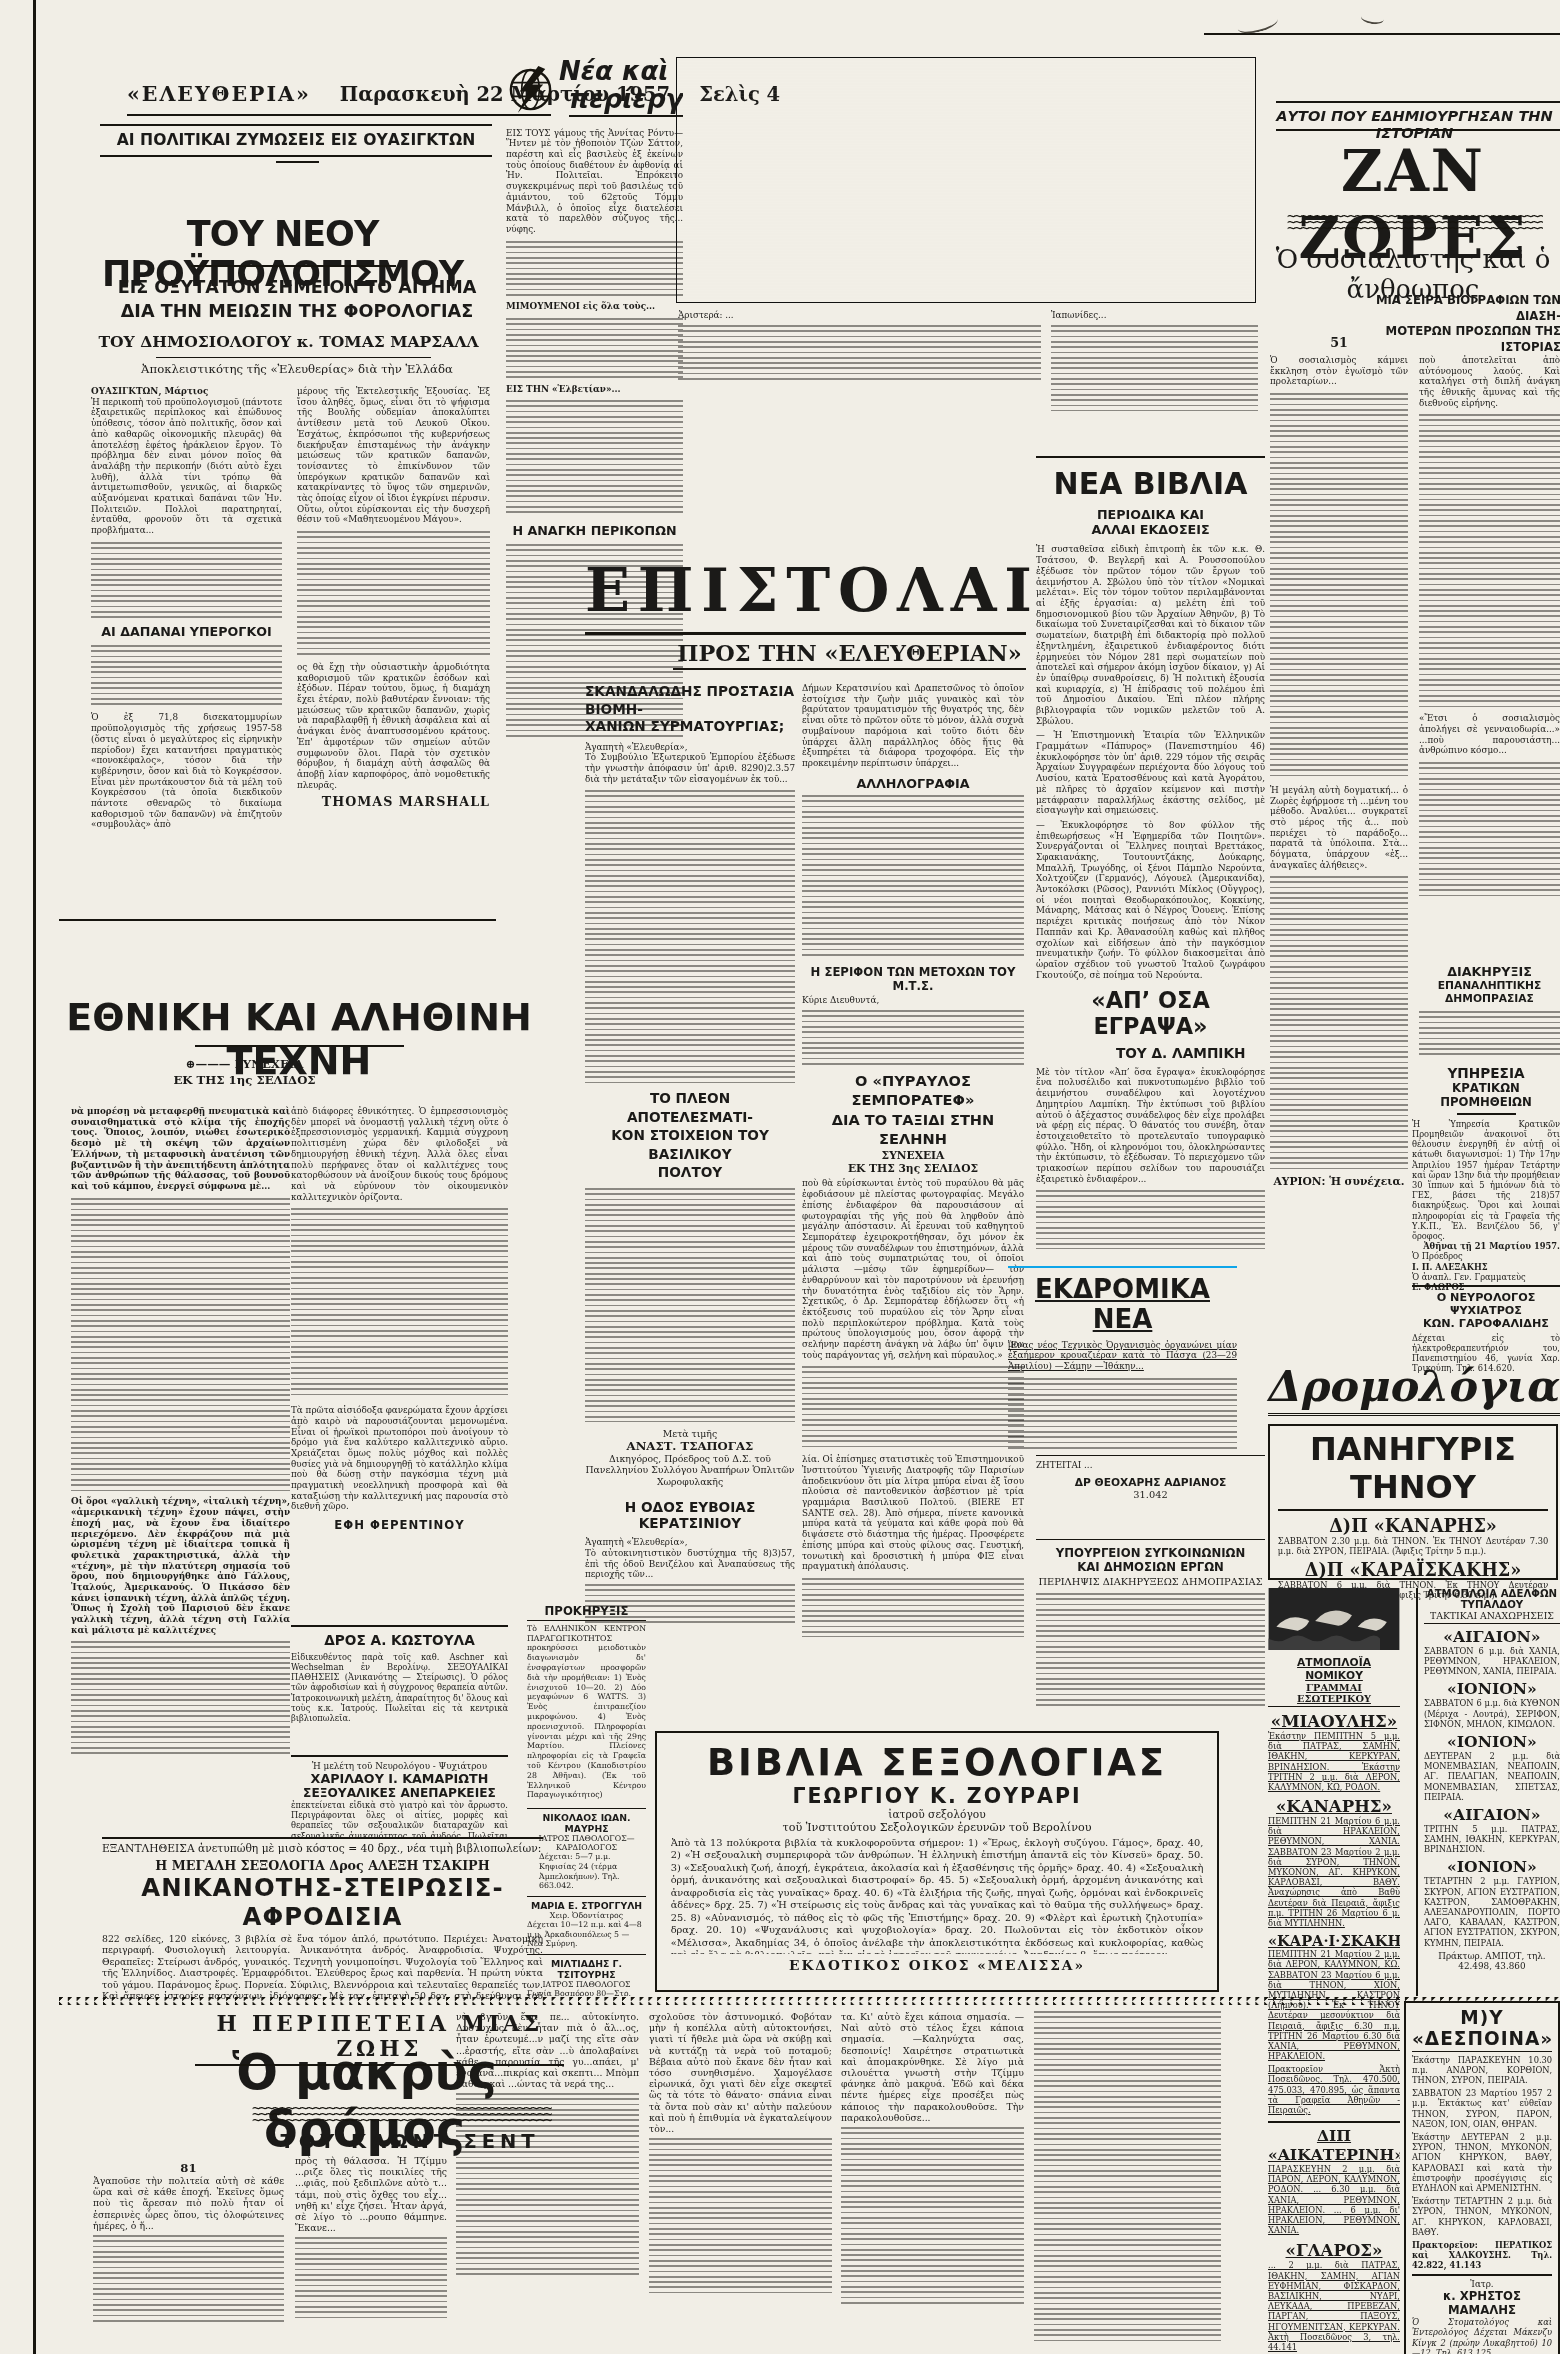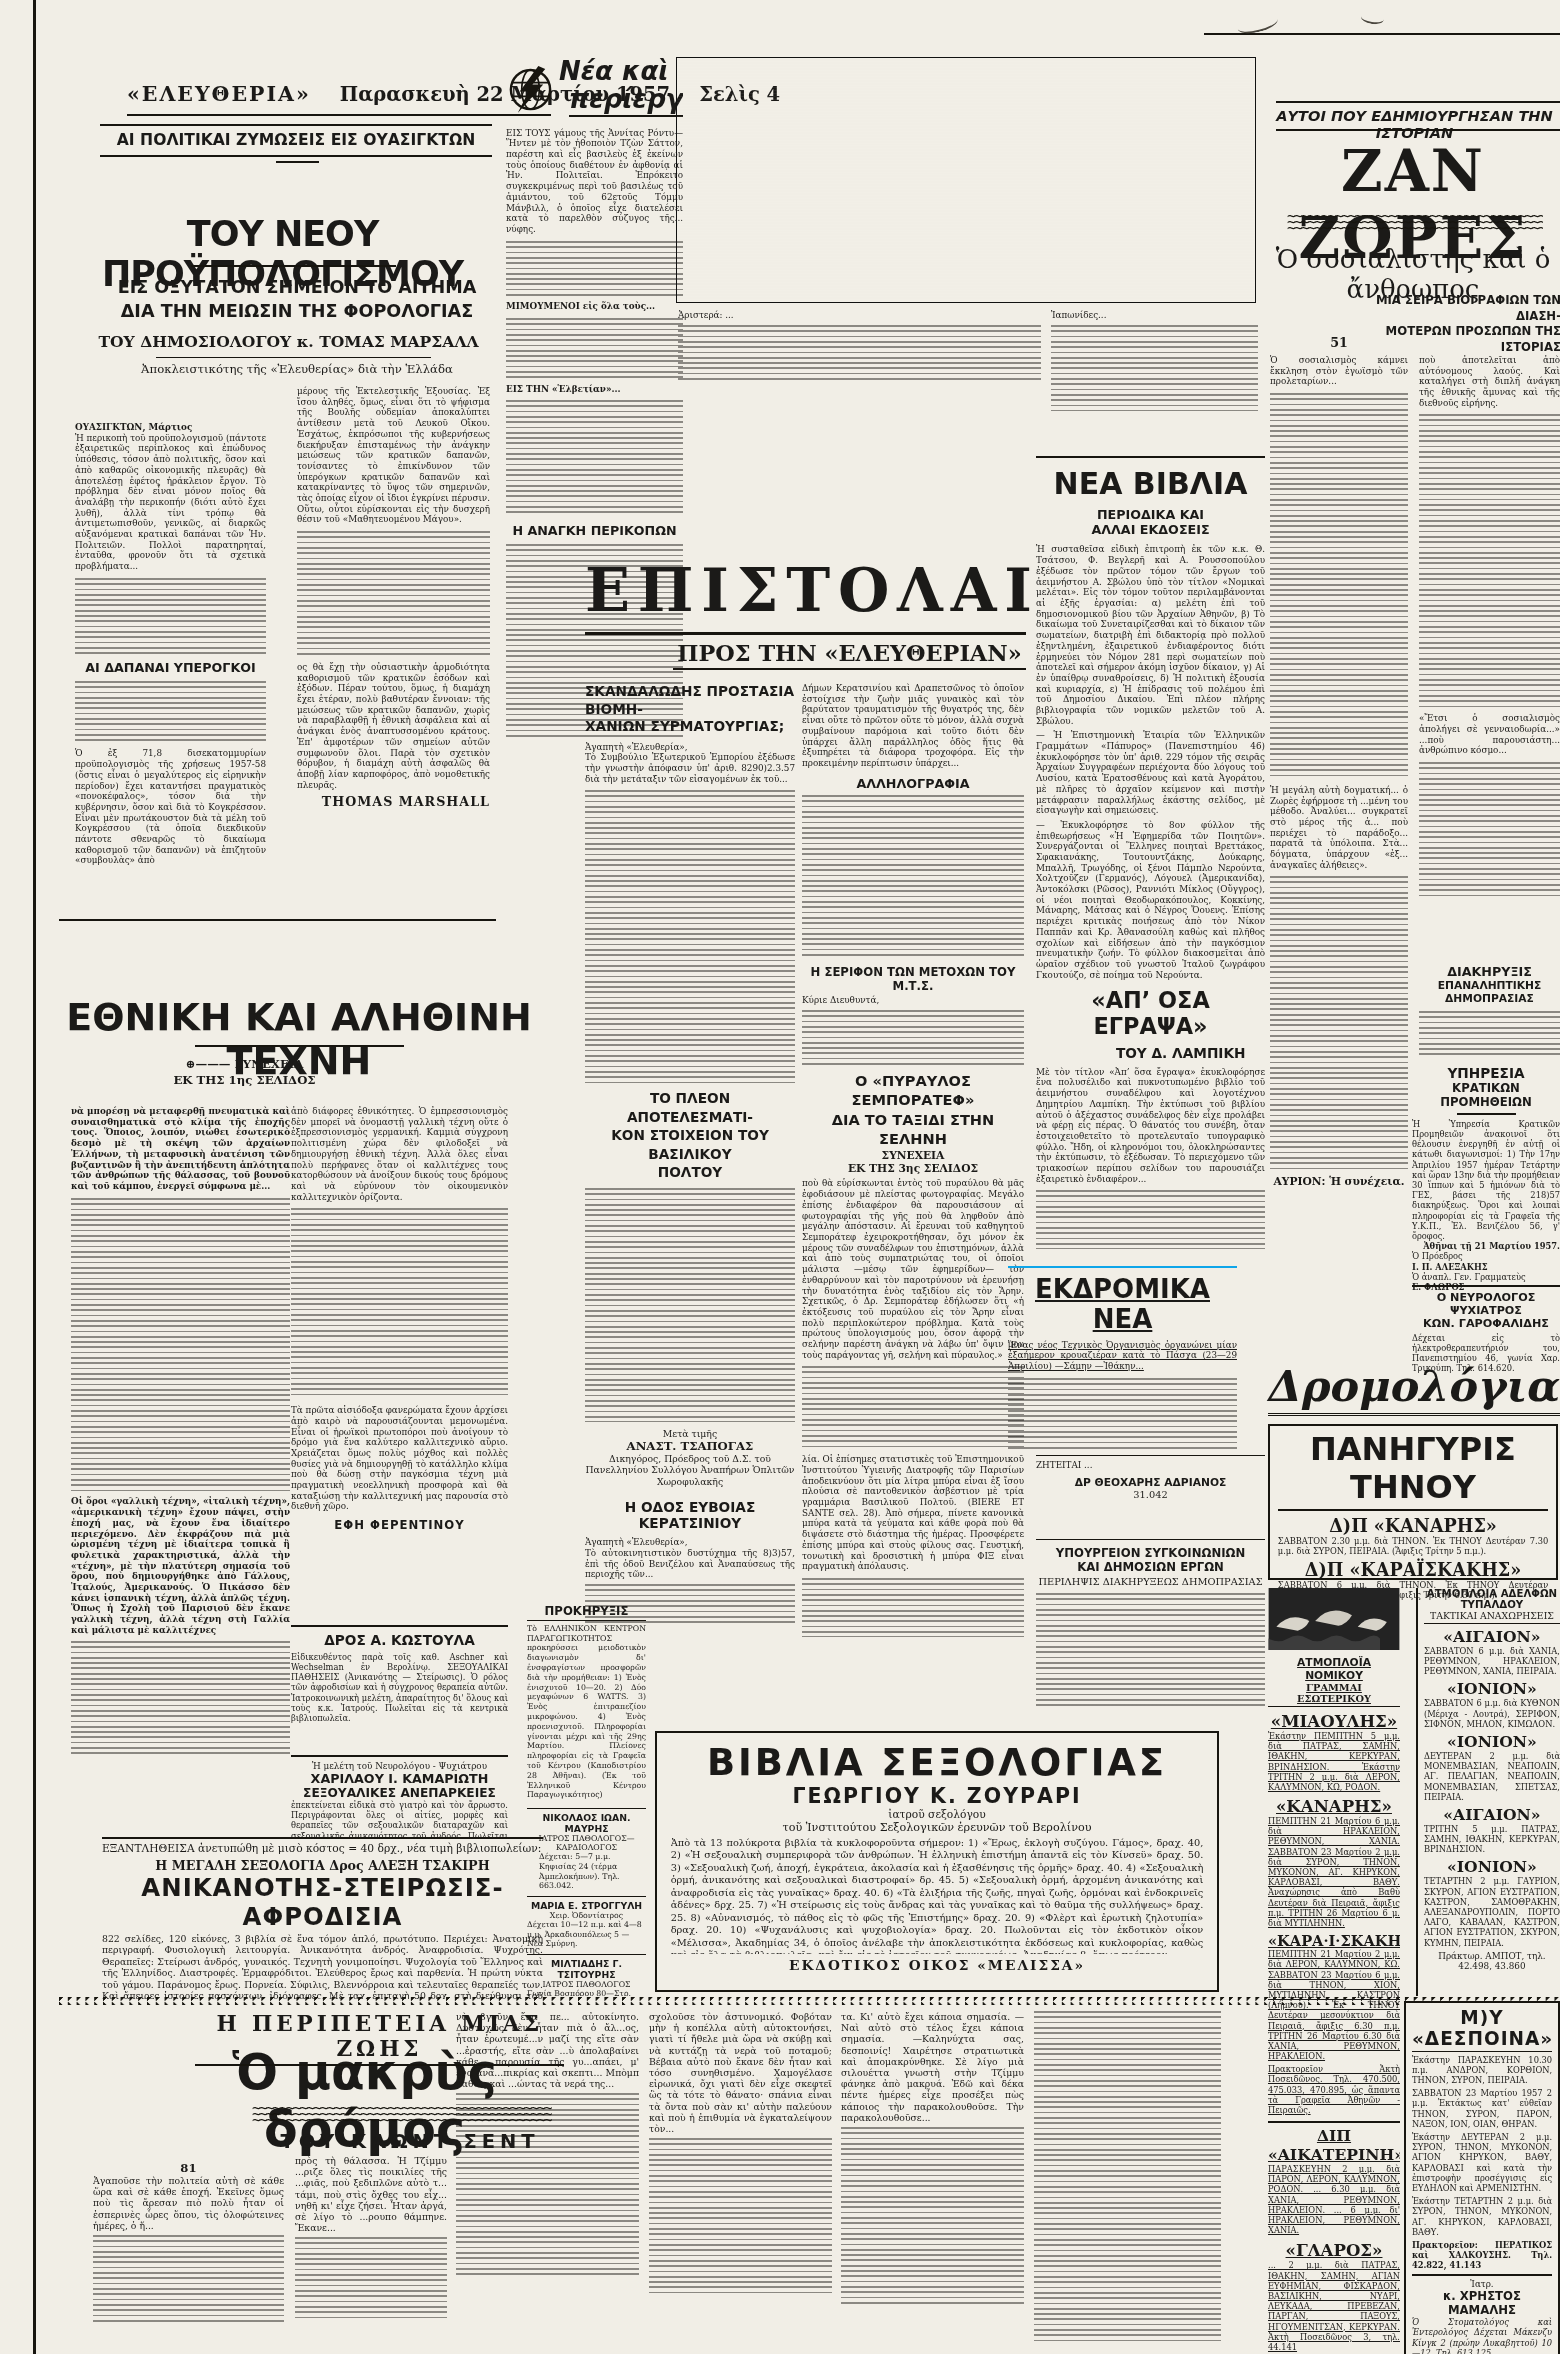--- a/index.html
+++ b/index.html
@@ -54,21 +54,21 @@
   <div class="abs ctr sans b" style="left:64px;top:214px;width:437px;font-size:35px;letter-spacing:-1px;">ΤΟΥ ΝΕΟΥ ΠΡΟΫΠΟΛΟΓΙΣΜΟΥ</div>
   <div class="abs rule" style="left:191px;top:265px;width:205px;height:2px;"></div>
   <div class="abs ctr sans b" style="left:103px;top:275px;width:388px;font-size:17.6px;line-height:24.4px;">
     <div>ΕΙΣ ΟΞΥΤΑΤΟΝ ΣΗΜΕΙΟΝ ΤΟ ΑΙΤΗΜΑ</div>
     <div>ΔΙΑ ΤΗΝ ΜΕΙΩΣΙΝ ΤΗΣ ΦΟΡΟΛΟΓΙΑΣ</div>
   </div>
   <div class="abs ctr b" style="left:80px;top:332px;width:417px;font-size:15.6px;">ΤΟΥ ΔΗΜΟΣΙΟΛΟΓΟΥ κ. ΤΟΜΑΣ ΜΑΡΣΑΛΛ</div>
   <div class="abs rule" style="left:156px;top:357px;width:275px;height:1px;"></div>
   <div class="abs ctr" style="left:103px;top:362px;width:388px;font-size:11.7px;">Ἀποκλειστικότης τῆς «Ἐλευθερίας» διὰ τὴν Ἑλλάδα</div>
 
-  <div class="abs" style="left:75px;top:386px;width:191px;height:525px;overflow:hidden;margin-top:36px;">
+  <div class="abs" style="left:91px;top:386px;width:191px;height:525px;overflow:hidden;">
     <div class="sm"><span class="b">ΟΥΑΣΙΓΚΤΩΝ, Μάρτιος</span></div>
     <div class="sm">Ἡ περικοπὴ τοῦ προϋπολογισμοῦ (πάντοτε ἐξαιρετικῶς περίπλοκος καὶ ἐπώδυνος ὑπόθεσις, τόσον ἀπὸ πολιτικῆς, ὅσον καὶ ἀπὸ καθαρῶς οἰκονομικῆς πλευρᾶς) θὰ ἀποτελέσῃ ἐφέτος ἡράκλειον ἔργον. Τὸ πρόβλημα δὲν εἶναι μόνον ποῖος θὰ ἀναλάβῃ τὴν περικοπήν (διότι αὐτὸ ἔχει λυθῆ), ἀλλὰ τίνι τρόπῳ θὰ ἀντιμετωπισθοῦν, γενικῶς, αἱ διαρκῶς αὐξανόμεναι κρατικαὶ δαπάναι τῶν Ἡν. Πολιτειῶν. Πολλοὶ παρατηρηταί, ἐνταῦθα, φρονοῦν ὅτι τὰ σχετικὰ προβλήματα...</div>
     <div class="tx" style="height:76px;margin:5.9px 0;"></div>
     <div class="ctr b sans" style="font-size:12.7px;">ΑΙ ΔΑΠΑΝΑΙ ΥΠΕΡΟΓΚΟΙ</div>
     <div class="tx" style="height:62px;margin:5.9px 0;"></div>
     <div class="sm">Ὁ ἐξ 71,8 δισεκατομμυρίων προϋπολογισμὸς τῆς χρήσεως 1957-58 (ὅστις εἶναι ὁ μεγαλύτερος εἰς εἰρηνικὴν περίοδον) ἔχει καταντήσει πραγματικὸς «πονοκέφαλος», τόσον διὰ τὴν κυβέρνησιν, ὅσον καὶ διὰ τὸ Κογκρέσσον. Εἶναι μὲν πρωτάκουστον διὰ τὰ μέλη τοῦ Κογκρέσσου (τὰ ὁποῖα διεκδικοῦν πάντοτε σθεναρῶς τὸ δικαίωμα καθορισμοῦ τῶν δαπανῶν) νὰ ἐπιζητοῦν «συμβουλὰς» ἀπὸ</div>
   </div>
   <div class="abs" style="left:297px;top:386px;width:193px;height:525px;overflow:hidden;">
     <div class="sm">μέρους τῆς Ἐκτελεστικῆς Ἐξουσίας. Ἐξ ἴσου ἀληθές, ὅμως, εἶναι ὅτι τὸ ψήφισμα τῆς Βουλῆς οὐδεμίαν ἀποκαλύπτει ἀντίθεσιν μετὰ τοῦ Λευκοῦ Οἴκου. Ἐσχάτως, ἐκπρόσωποι τῆς κυβερνήσεως διεκήρυξαν ἐπισταμένως τὴν ἀνάγκην μειώσεως τῶν κρατικῶν δαπανῶν, τονίσαντες τὸ ἐπικίνδυνον τῶν ὑπερόγκων κρατικῶν δαπανῶν καὶ κατακρίναντες τὸ ὕψος τῶν σημερινῶν, τὰς ὁποίας εἶχον οἱ ἴδιοι ἐγκρίνει πέρυσιν. Οὕτω, οὗτοι εὑρίσκονται εἰς τὴν δυσχερῆ θέσιν τοῦ «Μαθητευομένου Μάγου».</div>
     <div class="tx" style="height:125px;margin:5.9px 0;"></div>

